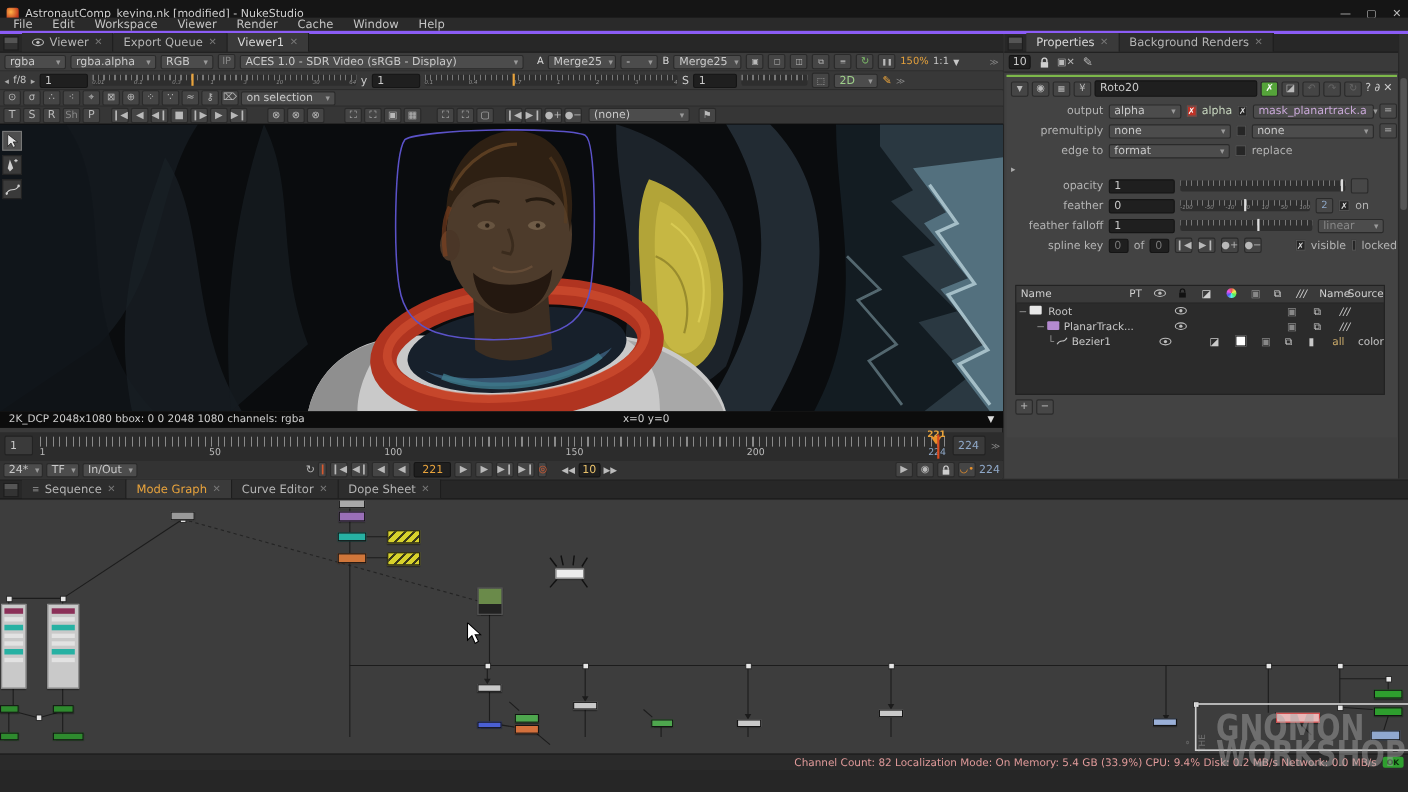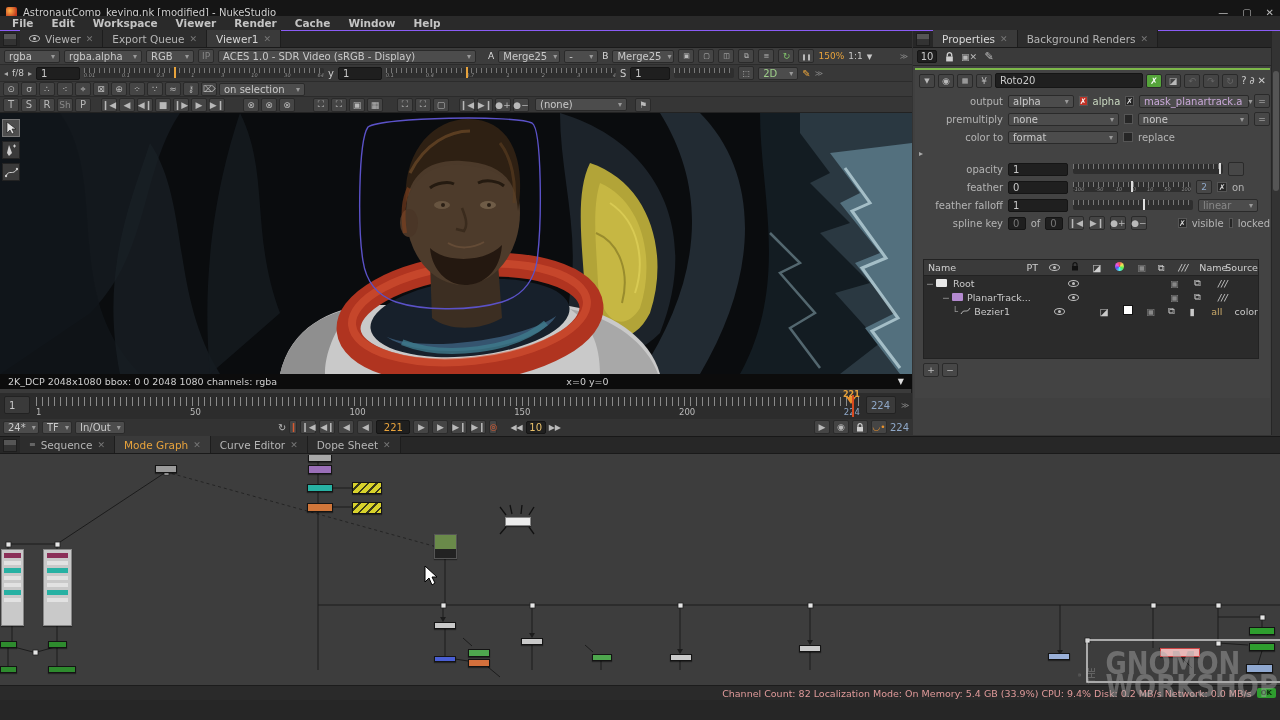--- a/index.html
+++ b/index.html
@@ -6,21 +6,21 @@
   html,body { width:1280px; height:720px; background:#222; overflow:hidden;
     font-family:"DejaVu Sans","Liberation Sans",sans-serif; }
   #app { position:absolute; inset:0; width:1280px; height:720px; background:#333; font-size:11px; color:#c8c8c8; }
   .abs { position:absolute; }
 
   
   #titlebar { left:0; top:0; width:1280px; height:16px; background:#151515; display:flex; align-items:center; padding:12px 6px; gap:6px; }
   #titlebar .apptitle { color:#cfcfcf; font-size:10px; }
   .appicon { width:11px; height:11px; background:radial-gradient(circle at 35% 35%, #ffb347, #c33a1e 70%); border-radius:2px; }
   #winbtns { margin-left:auto; display:flex; gap:14px; color:#bbb; font-size:10px; }
-  #menubar { left:0; top:16px; width:1280px; height:15px; background:#2a2a2a; display:flex; align-items:center; gap:2px; padding-left:4px; border-bottom:1px solid #8b5cf6;font-weight:bold; }
+  #menubar { left:0; top:16px; width:1280px; height:15px; background:#2a2a2a; display:flex; align-items:center; gap:2px; padding-left:4px; border-bottom:3px solid #8b5cf6; }
   #menubar .mitem { padding:0 8px; color:#c4c4c4; font-size:10.5px; }
 
   
   .tabbar { background:#272727; display:flex; align-items:flex-end; height:17px; border-bottom:1px solid #1a1a1a; }
   .grip { width:14px; height:13px; margin:0 3px 1px 3px; background:linear-gradient(#555 0 45%, #333 45% 100%); border:1px solid #1e1e1e; }
   .tab { display:flex; align-items:center; gap:5px; padding:2px 9px; height:17px; color:#b5b5b5; font-size:10.5px; background:#2d2d2d; border-right:1px solid #1d1d1d; }
   .tab.active { background:#3a3a3a; color:#d8d8d8; }
   .tab .x { color:#777; font-size:9px; }
   .btn { display:inline-flex; align-items:center; justify-content:center; background:#474747; border:1px solid #2a2a2a; border-radius:2px; color:#c0c0c0; height:14px; min-width:16px; padding:0 3px; font-size:9px; }
   .fld { background:#1f1f1f; border:1px solid #151515; color:#c9c9c9; border-radius:2px; padding:0 4px; font-size:10px; display:inline-flex; align-items:center; }
@@ -489,21 +489,21 @@
             <span class="caret">▾</span>
           </span>
         <span class="cb"></span>
         <span class="dd" style="width:130px">
             <span>none</span>
             <span class="caret">▾</span>
           </span>
         <span class="btn">=</span>
       </div>
       <div class="prow">
-        <span class="plabel">color to</span>
+        <span class="plabel">edge to</span>
         <span class="dd" style="width:110px">
             <span>format</span>
             <span class="caret">▾</span>
           </span>
         <span class="cb"></span>
         <span style="color:#b4b4b4;font-size:10px">replace</span>
       </div>
       <div class="prow" style="height:12px">
         <span style="color:#aaa;font-size:8px;padding-left:4px">▸</span>
       </div>

